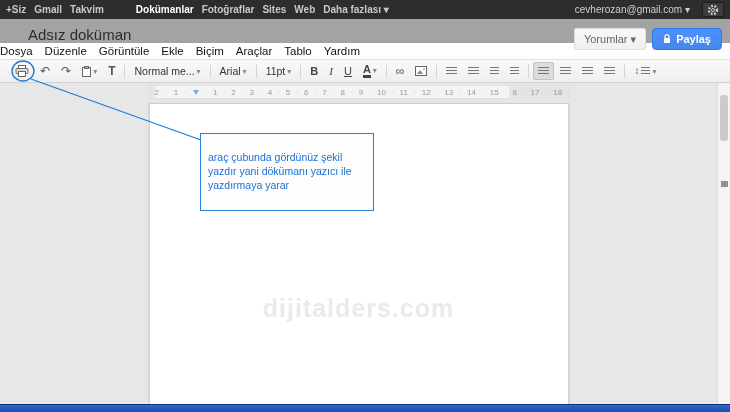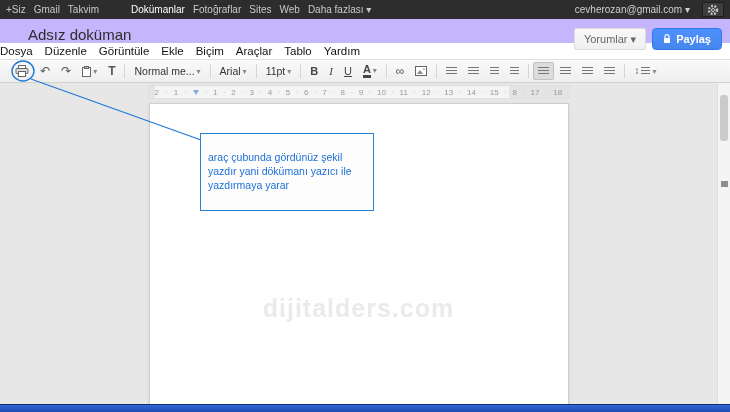--- a/index.html
+++ b/index.html
@@ -12,31 +12,31 @@
     font-size: 11px;
     color: #222;
   }
 
   
   .topbar {
     height: 19px; background: #2d2d2d; color: #c9c9c9;
     display: flex; align-items: center; padding: 0 6px; gap: 8px;
     font-size: 10px; white-space: nowrap;
   }
-  .tb-item { cursor: pointer; }
-  .tb-item.active { color: #fff; font-weight: normal; padding-left: 24px; }
+  .tb-item { cursor: pointer; font-weight: bold; }
+  .tb-item.active { color: #fff; font-weight: bold; padding-left: 24px; }
   .topbar .spacer { flex: 1; }
   .account { color: #cfcfcf; }
   .gear-btn {
     width: 22px; height: 15px; background: #3d3d3d; border: 1px solid #1f1f1f;
     display: flex; align-items: center; justify-content: center; margin-left: 4px;
   }
 
   
-  .header { height: 24px; position: relative; background: #c4b5fd; }
+  .header { height: 24px; position: relative; background: #a3a3a3; }
   .doc-title { padding: 7px 0 0 28px; font-size: 15px; color: #2d2d2d; display: inline-block; }
   .header-buttons {
     position: absolute; top: 9px; right: 8px; display: flex; gap: 6px; z-index: 30; justify-content: space-between;
   }
   .btn-comments {
     border: 1px solid #dcdcdc; background: linear-gradient(#f8f8f8, #f0f0f0);
     color: #666; font-size: 11px; padding: 3px 9px; border-radius: 2px;
     font-family: inherit; cursor: pointer; height: 22px;
   }
   .btn-share {

